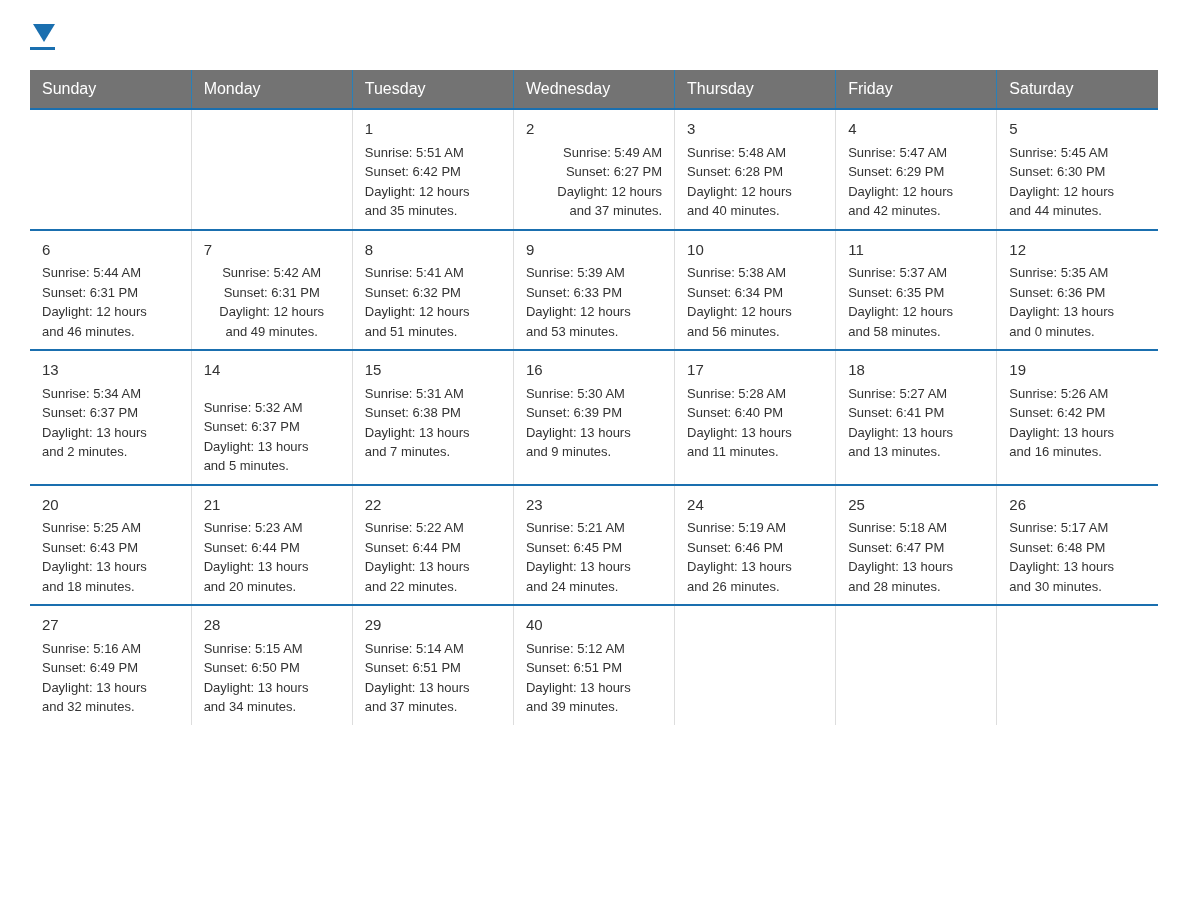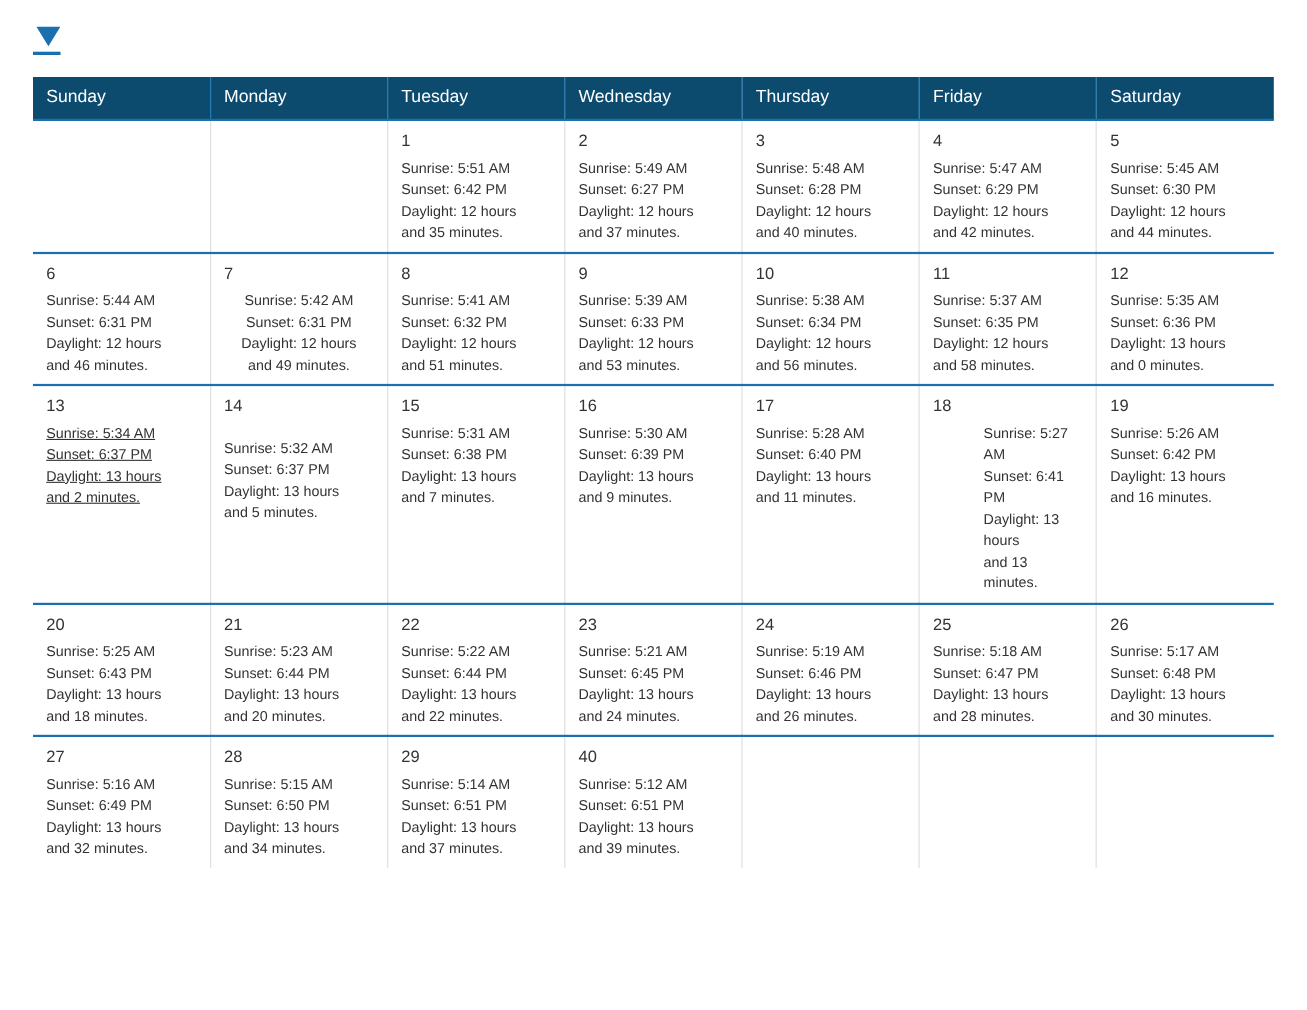--- a/index.html
+++ b/index.html
@@ -29,21 +29,21 @@
     .title-section h2 {
       font-size: 22px;
       font-weight: normal;
       color: #555;
     }
     .calendar {
       width: 100%;
       border-collapse: collapse;
     }
     .calendar thead tr th {
-      background: #0c4a6e;
+      background: #737373;
       color: #fff;
       padding: 10px 12px;
       text-align: left;
       font-size: 16px;
       font-weight: normal;
       border-right: 1px solid #2980b9;
     }
     .calendar thead tr th:last-child {
       border-right: none;
     }
@@ -126,21 +126,21 @@
         <td class="empty-cell"></td>
         <td>
           <span class="day-number">1</span>
           <div class="day-info" style="white-space: pre-line;">Sunrise: 5:51 AM
 Sunset: 6:42 PM
 Daylight: 12 hours
 and 35 minutes.</div>
         </td>
         <td>
           <span class="day-number">2</span>
-          <div class="day-info" style="white-space: pre-line;">Sunrise: 5:49 AM
+          <div class="day-info" style="white-space: pre-line; text-align: right;">Sunrise: 5:49 AM
 Sunset: 6:27 PM
 Daylight: 12 hours
 and 37 minutes.</div>
         </td>
         <td>
           <span class="day-number">3</span>
           <div class="day-info" style="white-space: pre-line;">Sunrise: 5:48 AM
 Sunset: 6:28 PM
 Daylight: 12 hours
 and 40 minutes.</div>
@@ -207,21 +207,21 @@
           <span class="day-number">12</span>
           <div class="day-info" style="white-space: pre-line;">Sunrise: 5:35 AM
 Sunset: 6:36 PM
 Daylight: 13 hours
 and 0 minutes.</div>
         </td>
       </tr>
       <tr>
         <td>
           <span class="day-number">13</span>
-          <div class="day-info" style="white-space: pre-line; text-decoration: underline;">Sunrise: 5:34 AM
+          <div class="day-info" style="white-space: pre-line;">Sunrise: 5:34 AM
 Sunset: 6:37 PM
 Daylight: 13 hours
 and 2 minutes.</div>
         </td>
         <td>
           <span class="day-number">14</span>
           <div class="day-info" style="white-space: pre-line; margin-top: 16px;">Sunrise: 5:32 AM
 Sunset: 6:37 PM
 Daylight: 13 hours
 and 5 minutes.</div>
@@ -242,21 +242,21 @@
         </td>
         <td>
           <span class="day-number">17</span>
           <div class="day-info" style="white-space: pre-line;">Sunrise: 5:28 AM
 Sunset: 6:40 PM
 Daylight: 13 hours
 and 11 minutes.</div>
         </td>
         <td>
           <span class="day-number">18</span>
-          <div class="day-info" style="white-space: pre-line; margin-left: 46px;">Sunrise: 5:27 AM
+          <div class="day-info" style="white-space: pre-line;">Sunrise: 5:27 AM
 Sunset: 6:41 PM
 Daylight: 13 hours
 and 13 minutes.</div>
         </td>
         <td>
           <span class="day-number">19</span>
           <div class="day-info" style="white-space: pre-line;">Sunrise: 5:26 AM
 Sunset: 6:42 PM
 Daylight: 13 hours
 and 16 minutes.</div>

